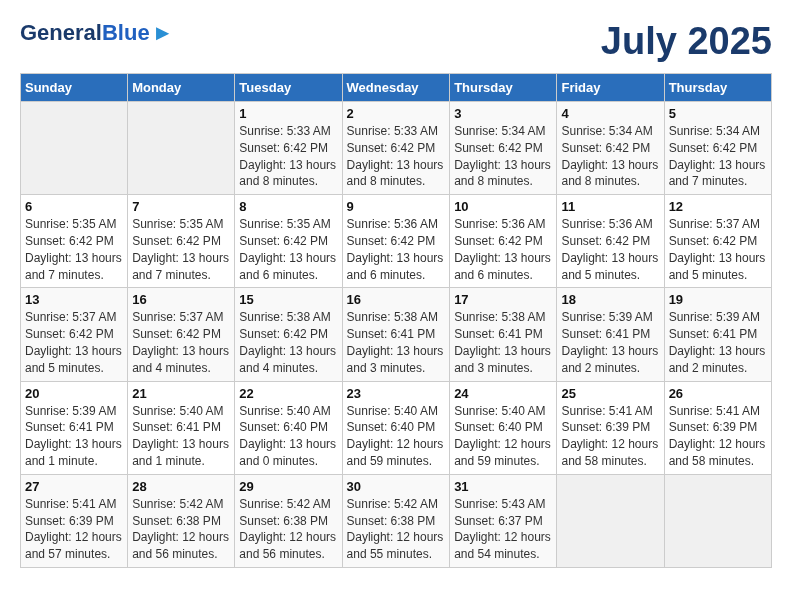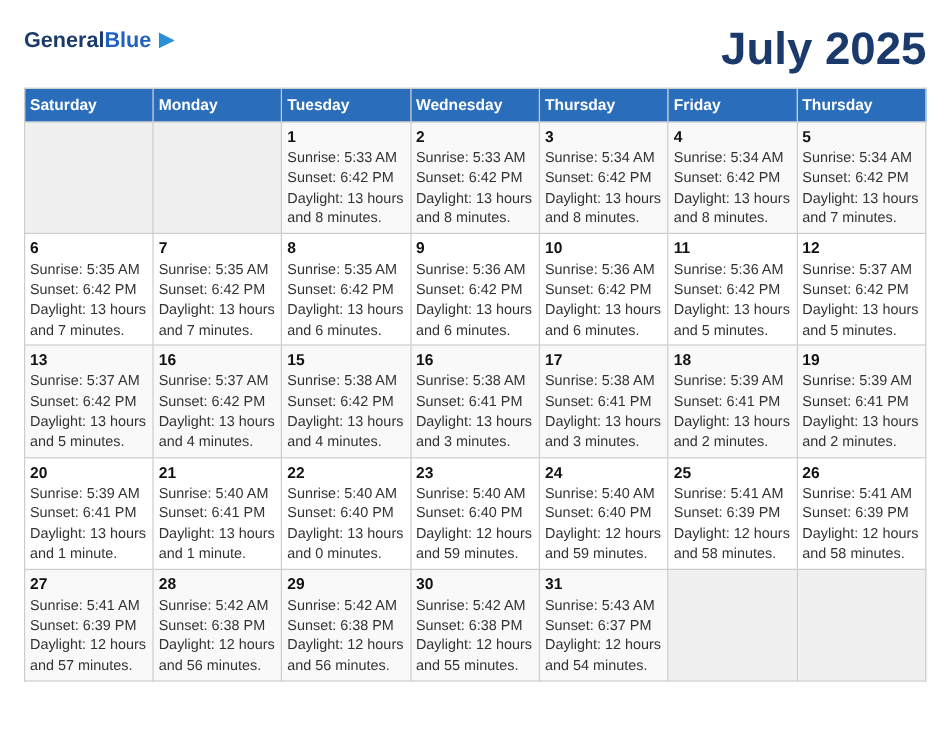--- a/index.html
+++ b/index.html
@@ -15,21 +15,21 @@
       justify-content: space-between;
       align-items: flex-start;
       margin-bottom: 10px;
     }
     .logo {
       display: flex;
       flex-direction: column;
       align-items: flex-start;
     }
     .logo-text {
-      font-size: 18px;
+      font-size: 22px;
       font-weight: bold;
       color: #1a3a6b;
       line-height: 1;
     }
     .logo-text span.blue {
       color: #2060c0;
     }
     .logo-arrow {
       color: #4a90d9;
       font-size: 18px;
@@ -100,21 +100,21 @@
     </div>
   </div>
   <div class="title-area">
     <div class="month-title">July 2025</div>
   </div>
 </div>
 
 <table>
   <thead>
     <tr id="thead-row">
-    <th>Saturday</th>
+    <th>Sunday</th>
         <th>Monday</th>
         <th>Tuesday</th>
         <th>Wednesday</th>
         <th>Thursday</th>
         <th>Friday</th>
         <th>Thursday</th>
       </tr>
   </thead>
   <tbody id="calendar-body">
   <tr>

